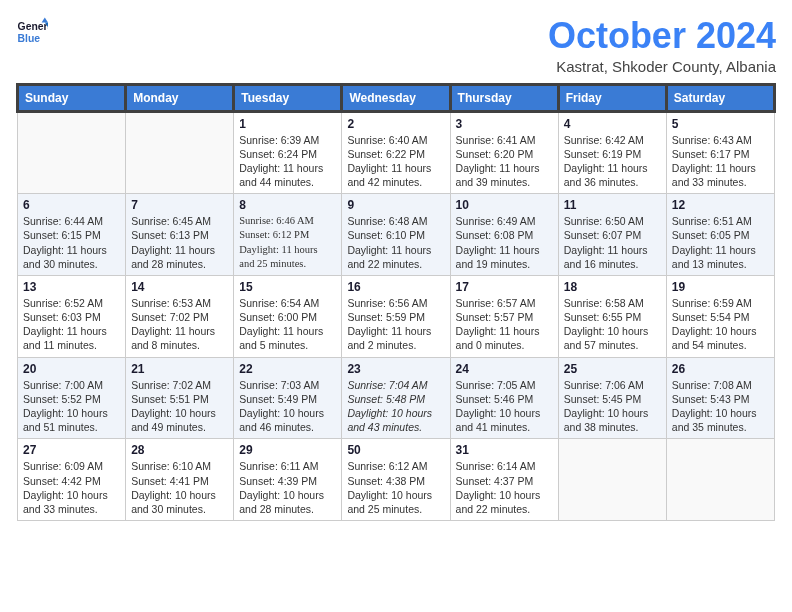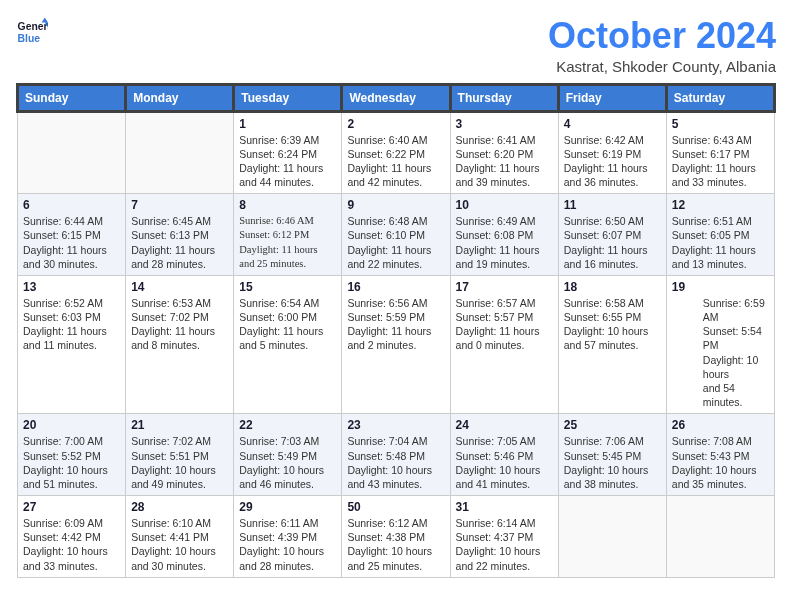--- a/index.html
+++ b/index.html
@@ -239,21 +239,21 @@
         </td>
         <td>
           <div class="day-number">18</div>
           <div class="day-info" style="white-space: pre-line;">Sunrise: 6:58 AM
 Sunset: 6:55 PM
 Daylight: 10 hours
 and 57 minutes.</div>
         </td>
         <td>
           <div class="day-number">19</div>
-          <div class="day-info" style="white-space: pre-line; margin-left: 31px;">Sunrise: 6:59 AM
+          <div class="day-info" style="white-space: pre-line;">Sunrise: 6:59 AM
 Sunset: 5:54 PM
 Daylight: 10 hours
 and 54 minutes.</div>
         </td>
       </tr>
       <tr class="row-shaded">
         <td>
           <div class="day-number">20</div>
           <div class="day-info" style="white-space: pre-line;">Sunrise: 7:00 AM
 Sunset: 5:52 PM
@@ -269,21 +269,21 @@
         </td>
         <td>
           <div class="day-number">22</div>
           <div class="day-info" style="white-space: pre-line;">Sunrise: 7:03 AM
 Sunset: 5:49 PM
 Daylight: 10 hours
 and 46 minutes.</div>
         </td>
         <td>
           <div class="day-number">23</div>
-          <div class="day-info" style="white-space: pre-line;">Sunrise: 7:04 AM
+          <div class="day-info" style="white-space: pre-line; font-style: italic;">Sunrise: 7:04 AM
 Sunset: 5:48 PM
 Daylight: 10 hours
 and 43 minutes.</div>
         </td>
         <td>
           <div class="day-number">24</div>
           <div class="day-info" style="white-space: pre-line;">Sunrise: 7:05 AM
 Sunset: 5:46 PM
 Daylight: 10 hours
 and 41 minutes.</div>

